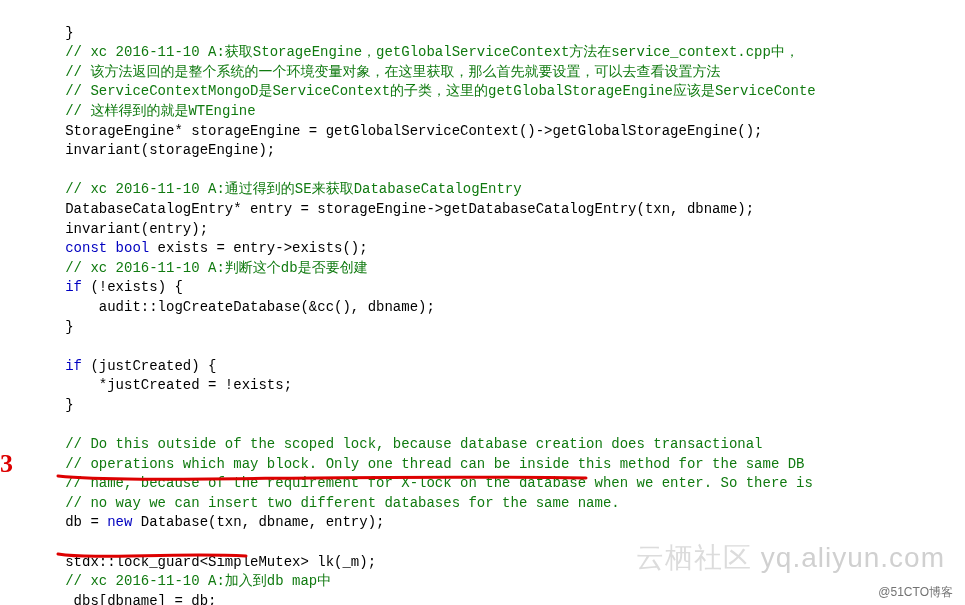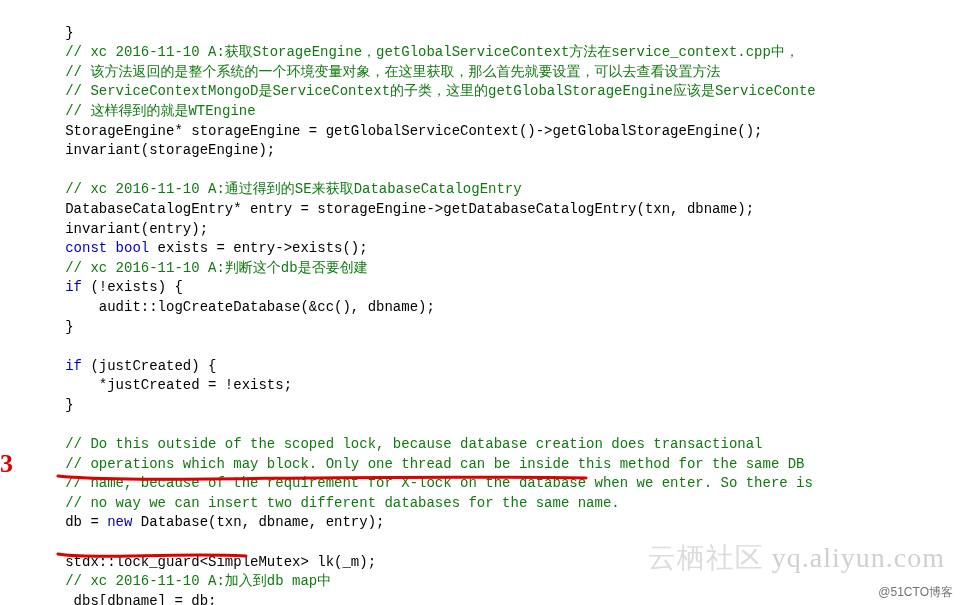--- a/index.html
+++ b/index.html
@@ -2,21 +2,21 @@
 <html><head>
 <meta charset="utf-8">
 <style>
   html,body{margin:0;padding:0;background:#fff;font-family:Consolas,Menlo,"Courier New",monospace;font-size:14px;line-height:1.4;color:#000}
   .page{position:relative;width:965px;height:605px;overflow:hidden}
   .code{padding:4px 0 0 40px;white-space:pre}
   .cmt{color:#107a10}
   .kw{color:#0000c0}
   .id{color:#000}
   .annot{position:absolute;pointer-events:none}
-  .wm1{position:absolute;right:20px;bottom:28px;font-family:Liberation Serif, serif;font-size:28px;color:#dcdcdc;letter-spacing:1px}
+  .wm1{position:absolute;right:20px;bottom:28px;font-family:Liberation Sans, sans-serif;font-size:28px;color:#dcdcdc;letter-spacing:1px}
   .wm1 b{font-weight:normal;color:#d0d0d0}
   .wm2{position:absolute;right:12px;bottom:4px;font-family:Arial,sans-serif;font-size:12px;color:#737373}
   .red3{position:absolute;left:0;top:446px;color:#d00;font-family:"Segoe Script","Comic Sans MS",cursive;font-size:26px;font-weight:bold}
 </style>
 </head>
 <body>
 <div class="page">
 
 <div class="code">
 <span class="id">   }</span>

